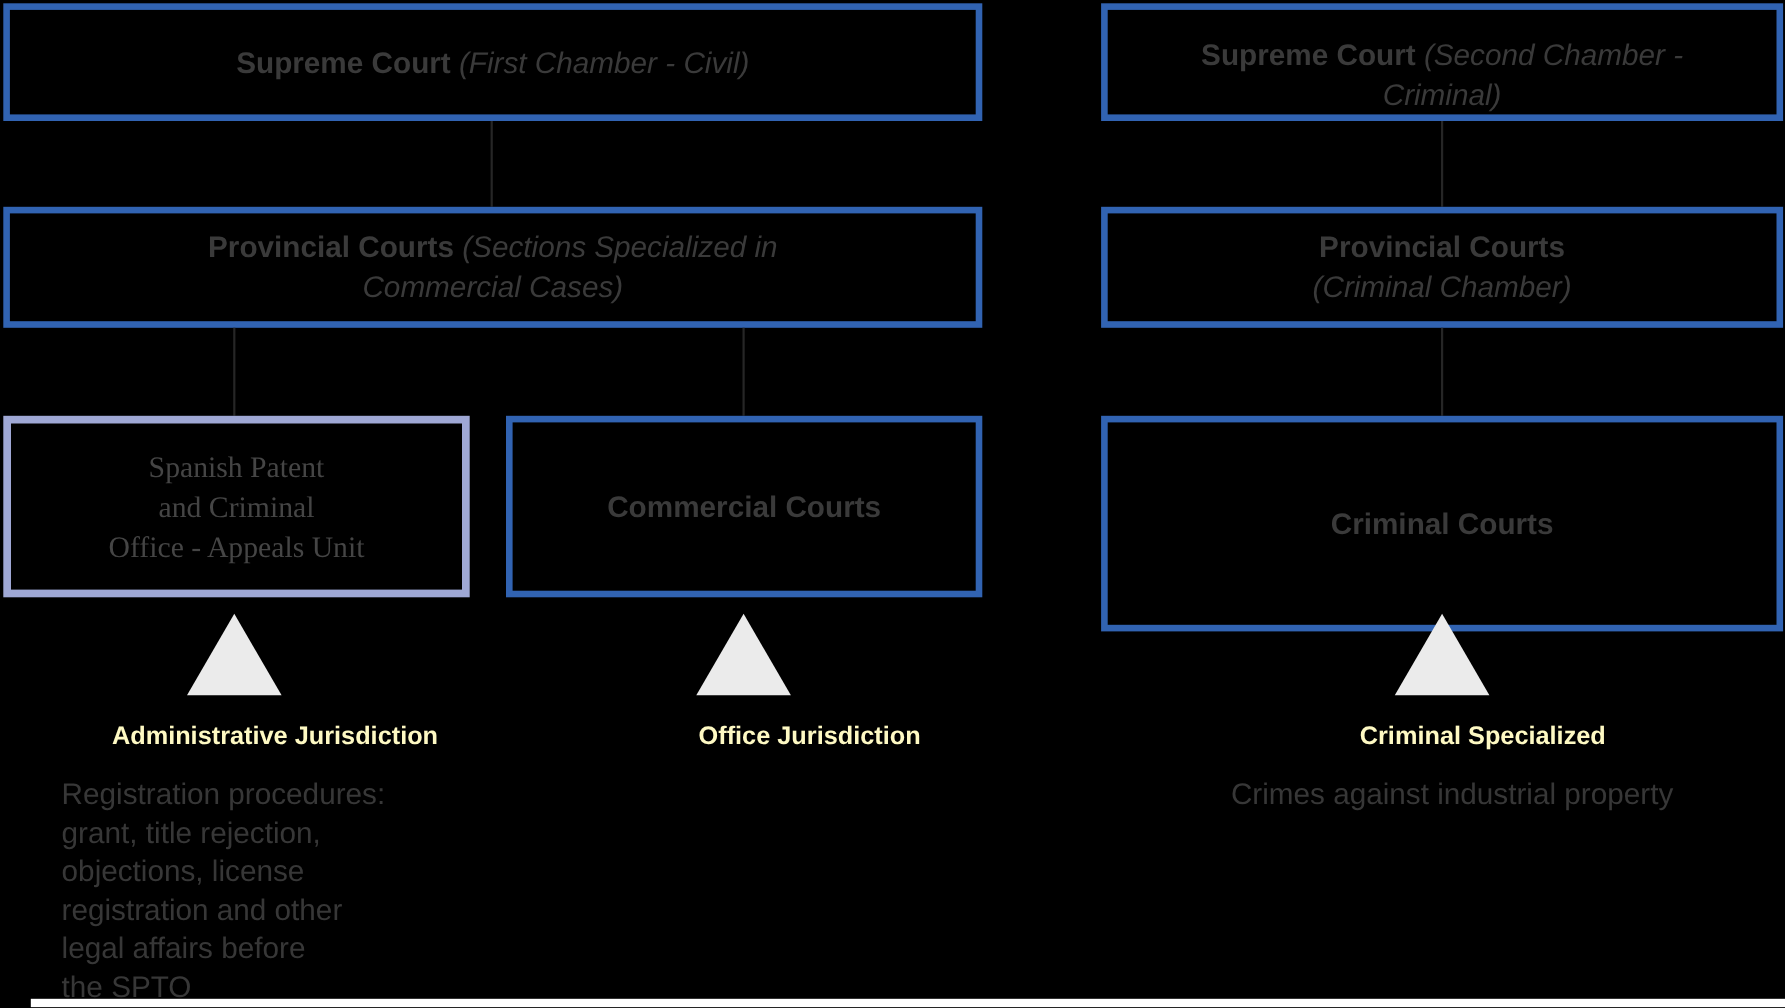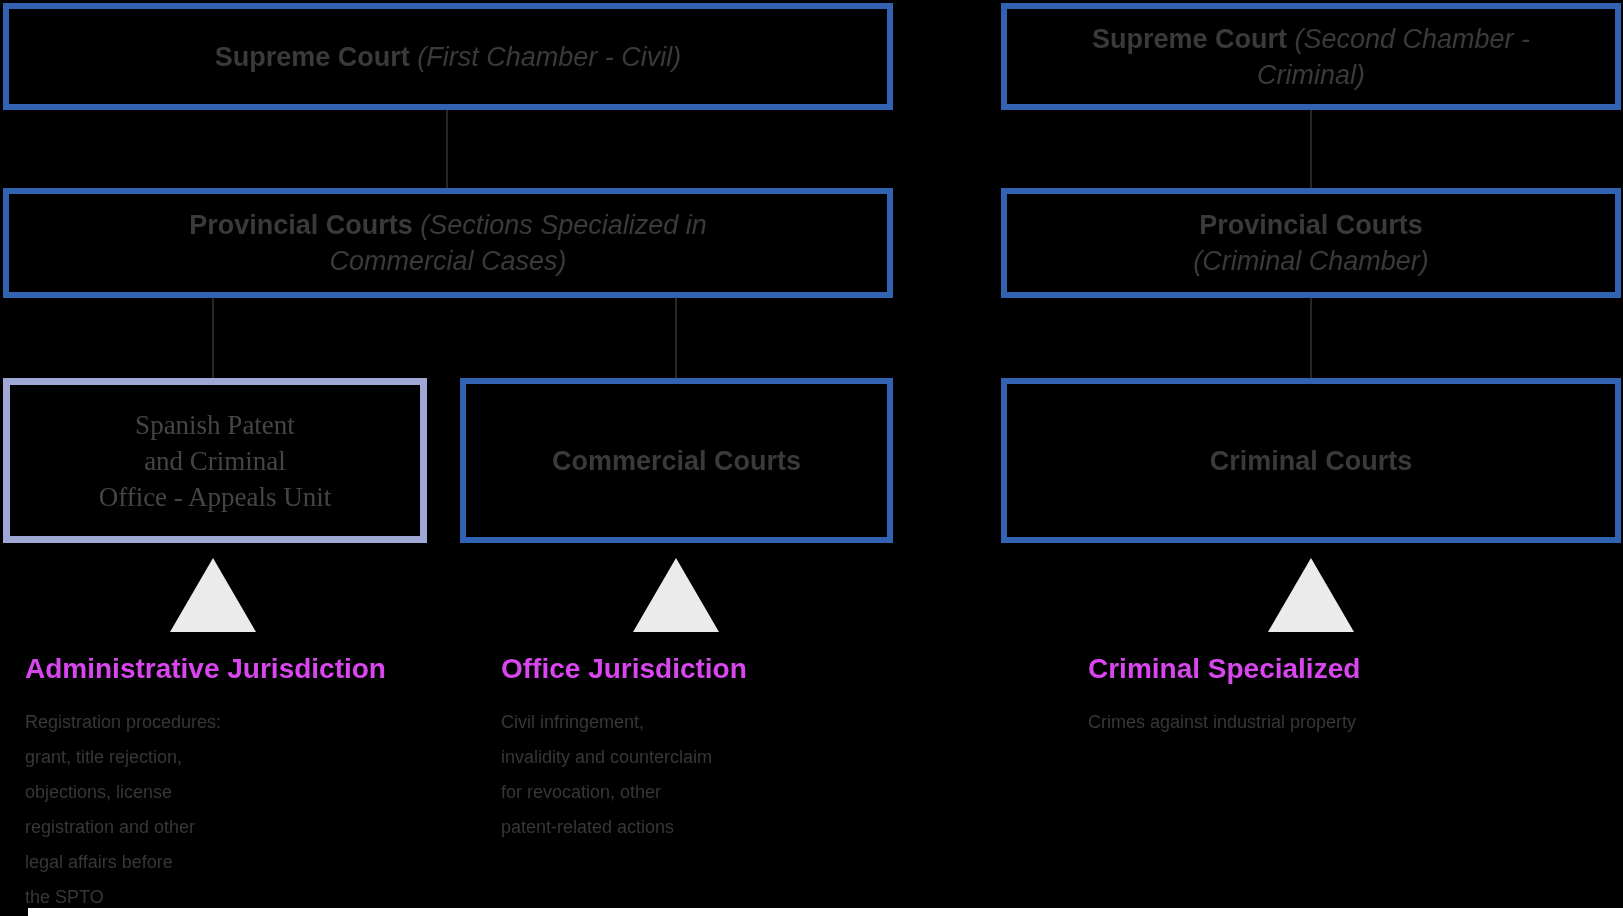--- a/index.html
+++ b/index.html
@@ -37,46 +37,48 @@
   .triangle {
     position: absolute;
     width: 0; height: 0;
     border-left: 43px solid transparent;
     border-right: 43px solid transparent;
     border-bottom: 74px solid #EBEBEB;
   }
   .jurisdiction { position: absolute; }
   .jur-heading {
     font-weight: bold;
-    color: #d946ef;
-    font-size: 28px;
+    color: #fef9c3;
+    font-size: 23px;
     line-height: 33px;
     margin: 0 0 20px 0;
+    text-align: center;
   }
   .jur-body {
     color: #373737;
-    font-size: 18px;
+    font-size: 27px;
     line-height: 35px;
+    margin-left: 31px;
   }
   .bottom-strip {
     position: absolute;
     left: 28px;
     top: 908px;
     width: 1595px;
     height: 8px;
     background: #FFFFFF;
   }
   
   #box-supreme-civil      { left: 3px;    top: 3px;   width: 890px; height: 107px; text-align: center; }
-  #box-supreme-criminal   { left: 1001px; top: 3px;   width: 620px; height: 107px; }
+  #box-supreme-criminal   { left: 1001px; top: 3px;   width: 620px; height: 107px; align-items: flex-end; }
   #box-provincial-commercial { left: 3px;    top: 188px; width: 890px; height: 110px; }
   #box-provincial-criminal   { left: 1001px; top: 188px; width: 620px; height: 110px; }
   #box-spto               { left: 3px;    top: 378px; width: 424px; height: 165px; }
   #box-commercial-courts  { left: 460px;  top: 378px; width: 433px; height: 165px; }
-  #box-criminal-courts    { left: 1001px; top: 378px; width: 620px; height: 165px; }
+  #box-criminal-courts    { left: 1001px; top: 378px; width: 620px; height: 196px; }
   
   #conn-left-1  { left: 446px;  top: 110px; height: 78px; }
   #conn-right-1 { left: 1310px; top: 110px; height: 78px; }
   #conn-left-2a { left: 212px;  top: 298px; height: 80px; }
   #conn-left-2b { left: 675px;  top: 298px; height: 80px; }
   #conn-right-2 { left: 1310px; top: 298px; height: 80px; }
   
   #tri-admin    { left: 170px;  top: 558px; }
   #tri-civil    { left: 633px;  top: 558px; }
   #tri-criminal { left: 1268px; top: 558px; }
@@ -124,21 +126,20 @@
   <div class="triangle" id="tri-admin"></div>
   <div class="triangle" id="tri-civil"></div>
   <div class="triangle" id="tri-criminal"></div>
 
   <div class="jurisdiction" id="jur-admin">
     <div class="jur-heading">Administrative Jurisdiction</div>
     <div class="jur-body">Registration procedures:<br>grant, title rejection,<br>objections, license<br>registration and other<br>legal affairs before<br>the SPTO</div>
   </div>
   <div class="jurisdiction" id="jur-civil">
     <div class="jur-heading">Office Jurisdiction</div>
-    <div class="jur-body">Civil infringement,<br>invalidity and counterclaim<br>for revocation, other<br>patent-related actions</div>
   </div>
   <div class="jurisdiction" id="jur-criminal">
     <div class="jur-heading">Criminal Specialized</div>
     <div class="jur-body">Crimes against industrial property</div>
   </div>
 
   <div class="bottom-strip"></div>
 
 </div>
 

